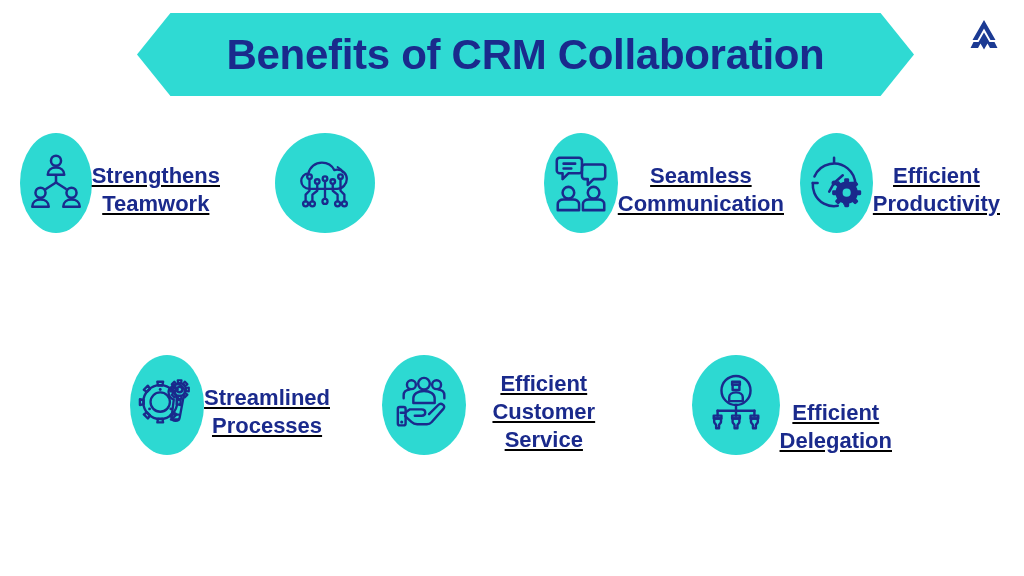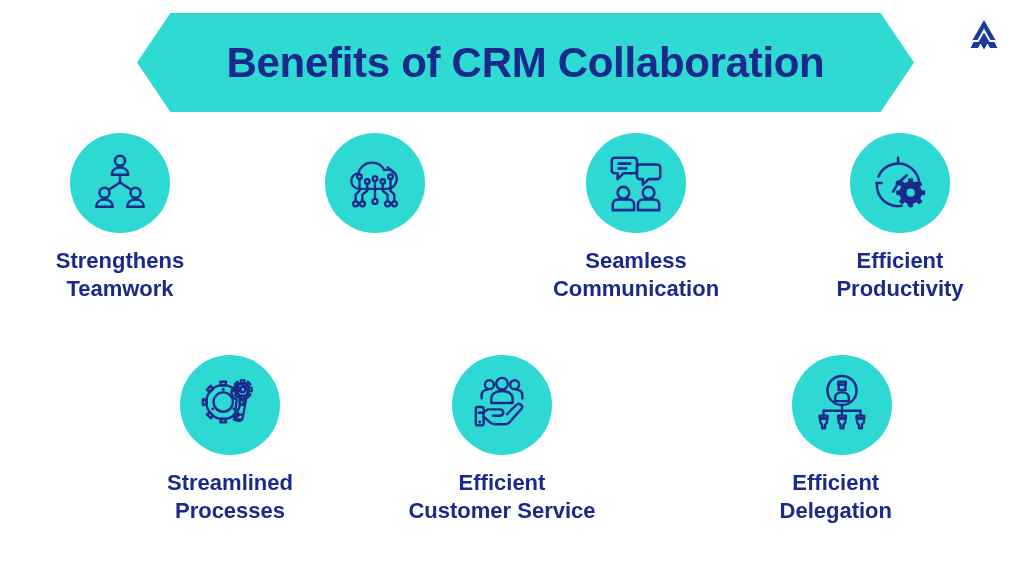--- a/index.html
+++ b/index.html
@@ -23,21 +23,21 @@
     width: 40px;
     height: 36px;
   }
 
   
   .banner-wrap {
     position: absolute;
     top: 13px;
     left: 137px;
     width: 777px;
-    height: 99px;
+    height: 83px;
   }
   .banner-shape {
     position: absolute;
     inset: 0;
     background: #2FDAD3;
     -webkit-clip-path: polygon(0% 50%, 4.3% 0%, 95.7% 0%, 100% 50%, 95.7% 100%, 4.3% 100%);
     clip-path: polygon(0% 50%, 4.3% 0%, 95.7% 0%, 100% 50%, 95.7% 100%, 4.3% 100%);
   }
   .banner-title {
     position: absolute;
@@ -49,23 +49,24 @@
     font-size: 42px;
     font-weight: bold;
     letter-spacing: -0.3px;
     white-space: nowrap;
   }
 
   
   .item {
     position: absolute;
     display: flex;
-    flex-direction: column;
+    flex-direction: row;
     align-items: center;
     text-align: center;
+    text-decoration: underline;
   }
   .icon-circle {
     width: 100px;
     height: 100px;
     border-radius: 50%;
     background: #2DD9D2;
     display: flex;
     align-items: center;
     justify-content: center;
   }
@@ -80,21 +81,21 @@
     font-size: 22px;
     font-weight: bold;
     line-height: 1.28;
     white-space: pre-line;
   }
 
   
   .r1 { top: 133px; }
   .p1 { left: 20px;  width: 200px; }
   .p2 { left: 275px; width: 200px; }
-  .p3 { left: 516px; width: 240px; }
+  .p3 { left: 544px; width: 240px; }
   .p4 { left: 800px; width: 200px; }
 
   
   .r2 { top: 355px; }
   .q1 { left: 130px; width: 200px; }
   .q2 { left: 382px; width: 240px; }
   .q3 { left: 692px; width: 200px; align-items: flex-end; }
 </style>
 </head>
 <body>

